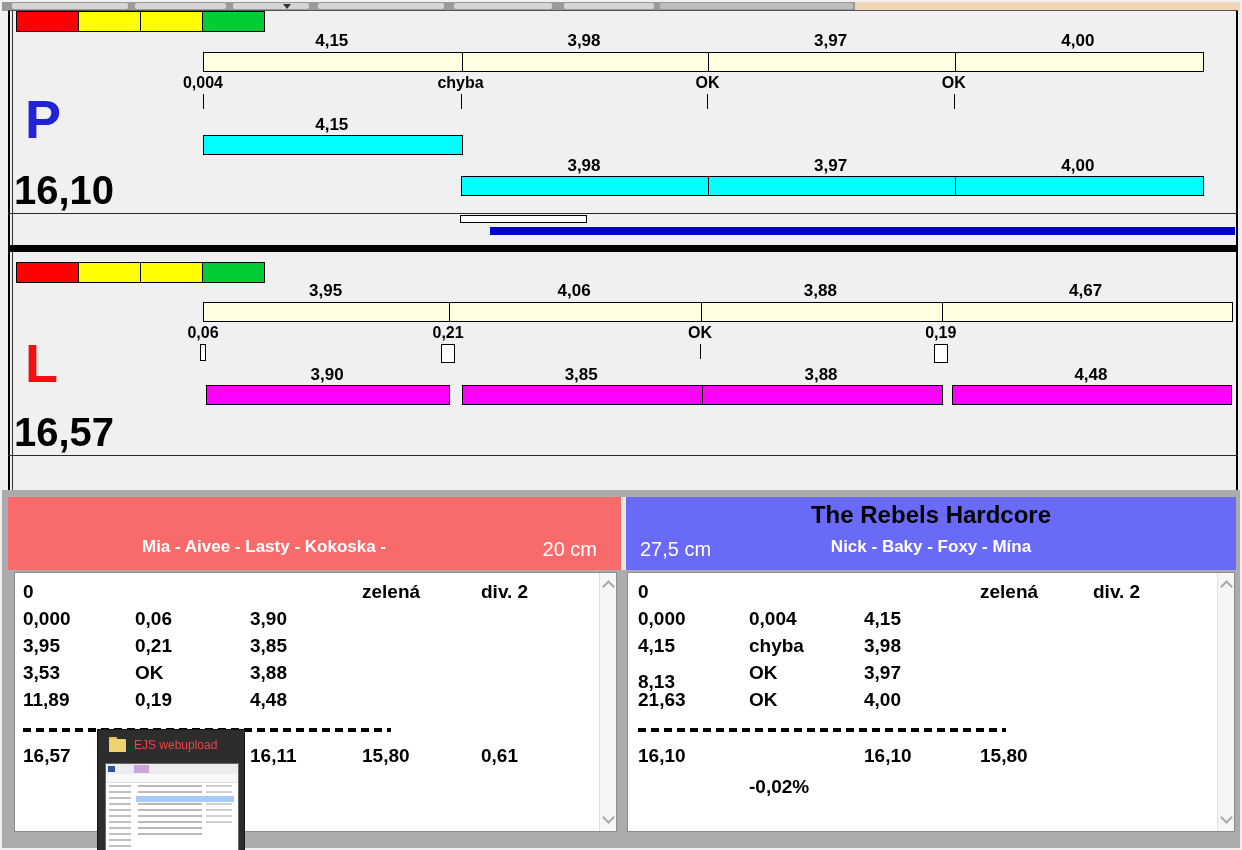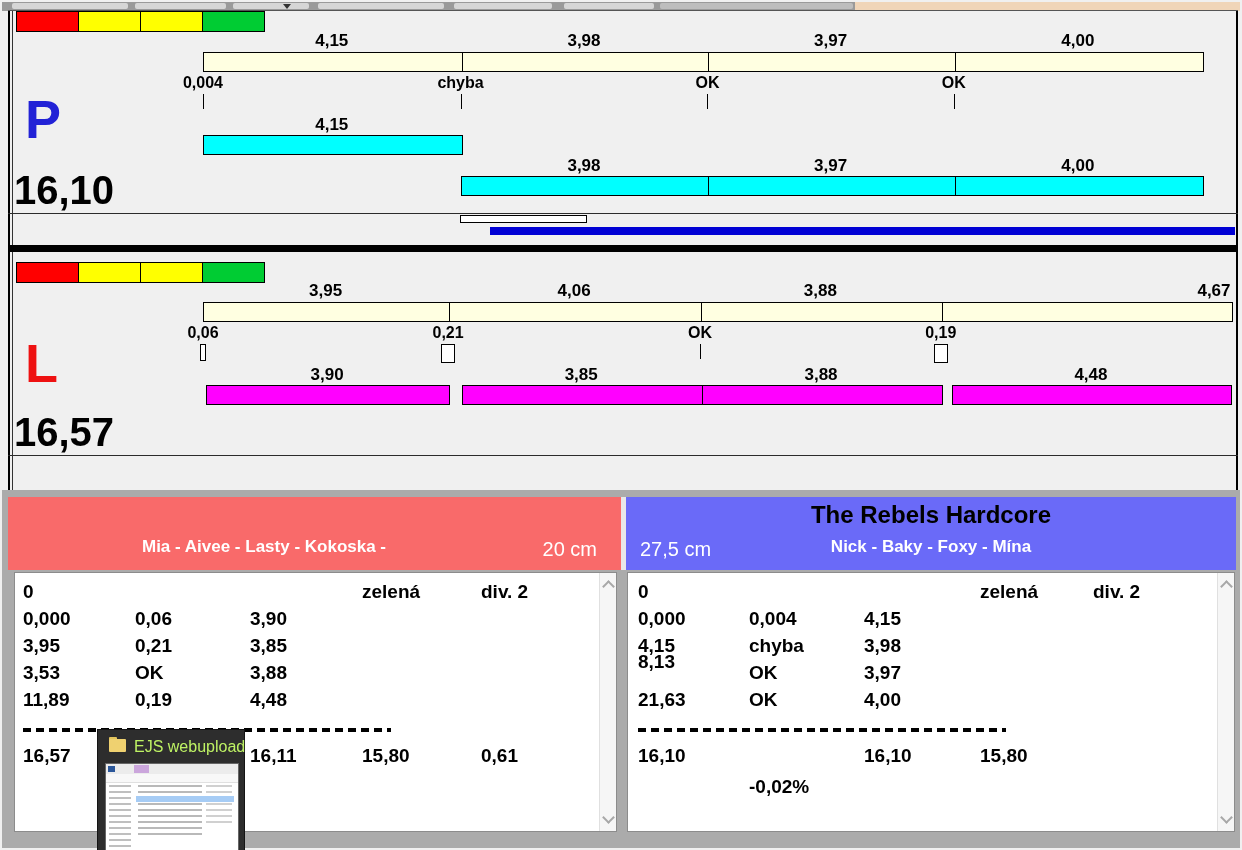--- a/index.html
+++ b/index.html
@@ -65,21 +65,21 @@
   .tdash{position:absolute;height:4px;background:repeating-linear-gradient(90deg,#000 0 8px,rgba(0,0,0,0) 8px 13px);}
   .scrolltrack{position:absolute;right:0;top:0;bottom:0;width:16px;background:#F6F6F6;border-left:1px solid #E0E0E0;}
   .chev{position:absolute;width:7px;height:7px;border-left:2px solid #A8A8A8;border-top:2px solid #A8A8A8;}
   .chev.up{left:4px;top:9px;transform:rotate(45deg);}
   .chev.down{left:4px;bottom:9px;transform:rotate(225deg);}
   
   #overlay{position:absolute;left:97px;top:729px;width:146px;height:121px;background:#2D2D2D;
            border:1px solid #141414;z-index:9;}
   #ov-folder{position:absolute;left:11px;top:9px;width:17px;height:13px;background:#EFD170;border-radius:1px;}
   #ov-flap{position:absolute;left:11px;top:7px;width:8px;height:3px;background:#E3C45C;border-radius:1px;}
-  #ov-title{position:absolute;left:36px;top:8px;font-size:16px;color:#bef264;white-space:nowrap;}
+  #ov-title{position:absolute;left:36px;top:8px;font-size:12px;color:#ef4444;white-space:nowrap;}
   #ov-thumb{position:absolute;left:7px;top:33px;width:132px;height:88px;background:#fff;border:1px solid #666;overflow:hidden;}
   .th-top{position:absolute;left:0;top:0;width:132px;height:10px;background:#ECECEC;}
   .th-sq1{position:absolute;left:2px;top:2px;width:7px;height:6px;background:#2B579A;}
   .th-tab{position:absolute;left:28px;top:1px;width:15px;height:8px;background:#CBA6DC;}
   .th-addr{position:absolute;left:0;top:10px;width:132px;height:8px;background:#F8F8F8;border-bottom:1px solid #E0E0E0;}
   .th-nav{position:absolute;left:3px;top:21px;width:22px;height:64px;
           background:repeating-linear-gradient(180deg,#BFBFBF 0 2px,#fff 2px 6px);}
   .th-rows{position:absolute;left:32px;top:21px;width:64px;height:50px;
            background:repeating-linear-gradient(180deg,#B9B9B9 0 2px,#fff 2px 6px);}
   .th-rows2{position:absolute;left:100px;top:21px;width:26px;height:38px;
@@ -160,21 +160,21 @@
         <div class="lane-letter" style="top: 84px; color: rgb(238, 17, 17);">L</div>
         <div class="lane-total">16,57</div>
         <div class="ruler" style="left: 189px; top: 50px; width: 1027.55px;">
           <div class="rtick" style="left: 245.097px;"></div>
           <div class="rtick" style="left: 497.02px;"></div>
           <div class="rtick" style="left: 737.774px;"></div>
         </div>
         <div class="seg-label" style="left: 189px; width: 245.097px; top: 29px;">3,95</div>
         <div class="seg-label" style="left: 434.097px; width: 251.923px; top: 29px;">4,06</div>
         <div class="seg-label" style="left: 686.02px; width: 240.754px; top: 29px;">3,88</div>
-        <div class="seg-label" style="left: 926.774px; width: 289.773px; top: 29px; text-align: right;">4,67</div>
+        <div class="seg-label" style="left: 926.774px; width: 289.773px; top: 29px;">4,67</div>
         <div class="mark-label" style="left: 144px; top: 71px;">0,06</div>
         <div class="mark-slim" style="top: 92px; left: 186px;"></div>
         <div class="mark-label" style="left: 389.097px; top: 71px;">0,21</div>
         <div class="mark-box" style="top: 92px; left: 427.097px;"></div>
         <div class="mark-label" style="left: 641.02px; top: 71px;">OK</div>
         <div class="mark-tick" style="top: 92px; left: 686.02px;"></div>
         <div class="mark-label" style="left: 881.774px; top: 71px;">0,19</div>
         <div class="mark-box" style="top: 92px; left: 919.774px;"></div>
         <div class="runbar" style="left: 192.102px; top: 133px; width: 241.995px; background: rgb(255, 0, 255);"></div>
         <div class="run-label" style="left: 192.102px; width: 241.995px; top: 113px;">3,90</div>
@@ -233,21 +233,21 @@
     <div class="tablearea" id="table-1">
         <div class="tcell" style="left: 10px; top: 8px;">0</div>
         <div class="tcell" style="left: 352px; top: 8px;">zelená</div>
         <div class="tcell" style="left: 465px; top: 8px;">div. 2</div>
         <div class="tcell" style="left: 10px; top: 35px;">0,000</div>
         <div class="tcell" style="left: 121px; top: 35px;">0,004</div>
         <div class="tcell" style="left: 236px; top: 35px;">4,15</div>
         <div class="tcell" style="left: 10px; top: 62px;">4,15</div>
         <div class="tcell" style="left: 121px; top: 62px;">chyba</div>
         <div class="tcell" style="left: 236px; top: 62px;">3,98</div>
-        <div class="tcell" style="left: 10px; top: 78px;">8,13</div>
+        <div class="tcell" style="left: 10px; top: 98px;">8,13</div>
         <div class="tcell" style="left: 121px; top: 89px;">OK</div>
         <div class="tcell" style="left: 236px; top: 89px;">3,97</div>
         <div class="tcell" style="left: 10px; top: 116px;">21,63</div>
         <div class="tcell" style="left: 121px; top: 116px;">OK</div>
         <div class="tcell" style="left: 236px; top: 116px;">4,00</div>
         <div class="tdash" style="left: 10px; top: 155px; width: 368px;"></div>
         <div class="tcell" style="left: 10px; top: 172px;">16,10</div>
         <div class="tcell" style="left: 121px; top: 172px; margin-top: 31px;">-0,02%</div>
         <div class="tcell" style="left: 236px; top: 172px;">16,10</div>
         <div class="tcell" style="left: 352px; top: 172px;">15,80</div>

